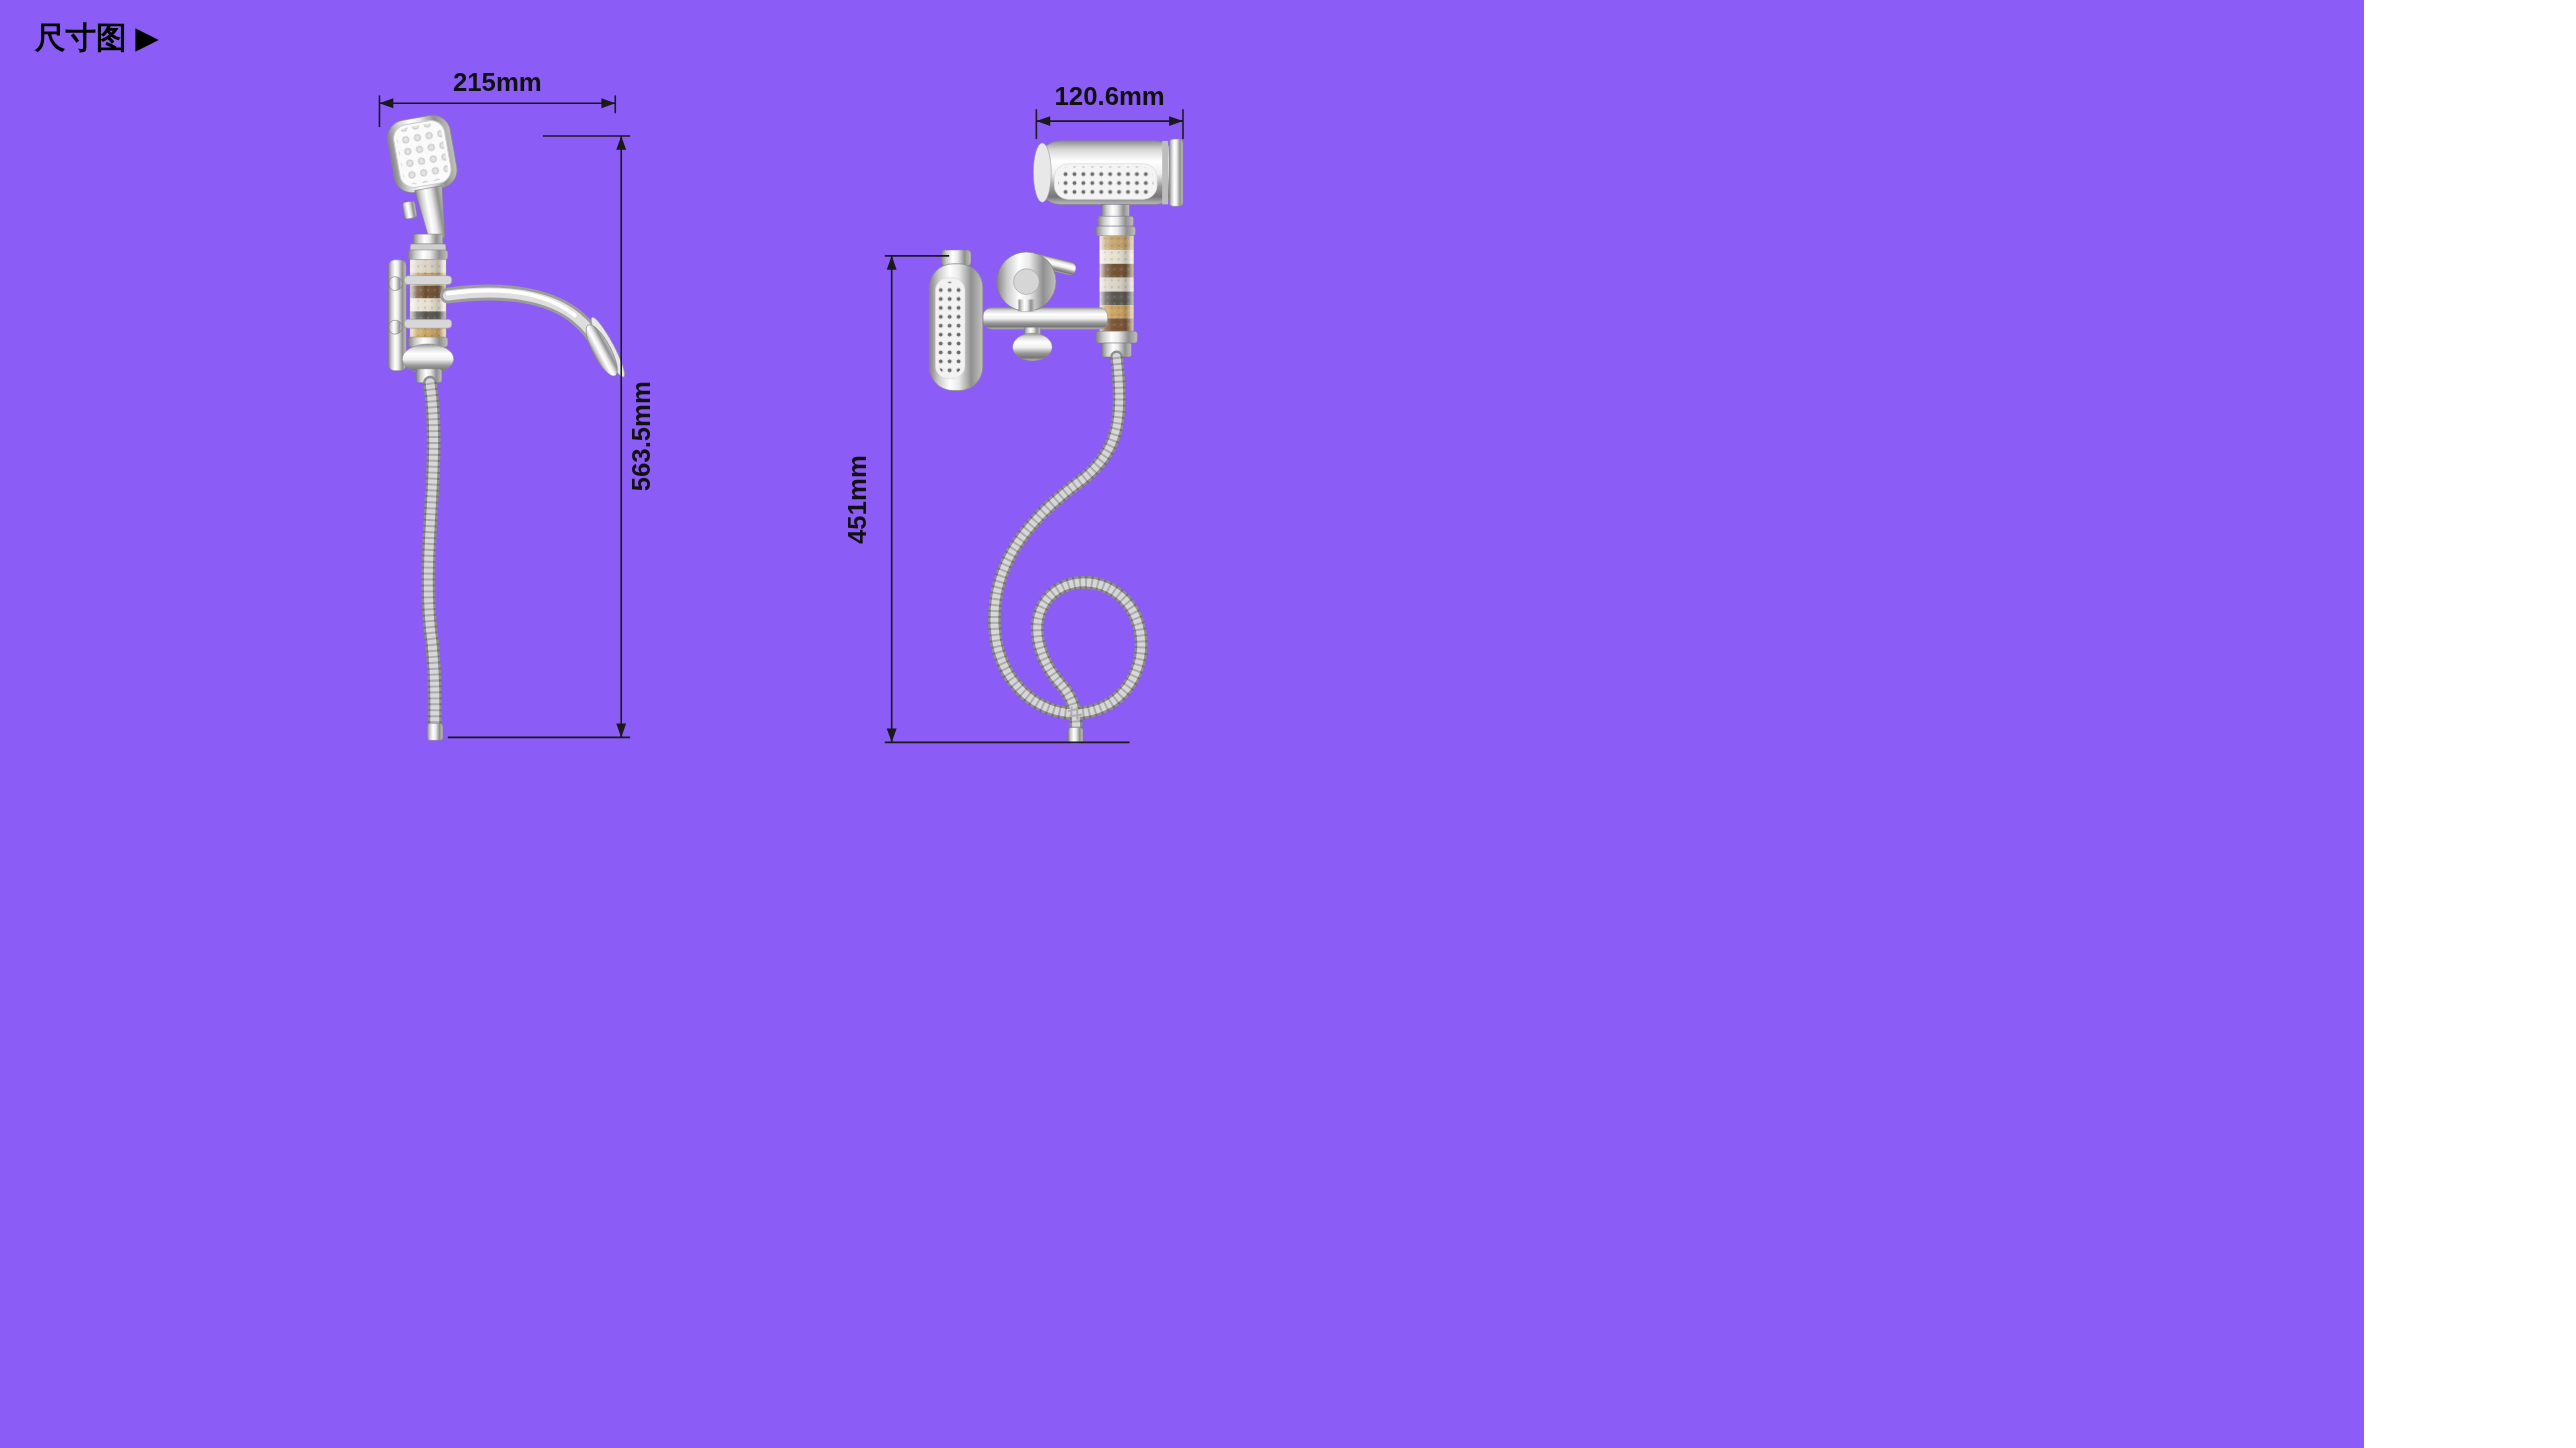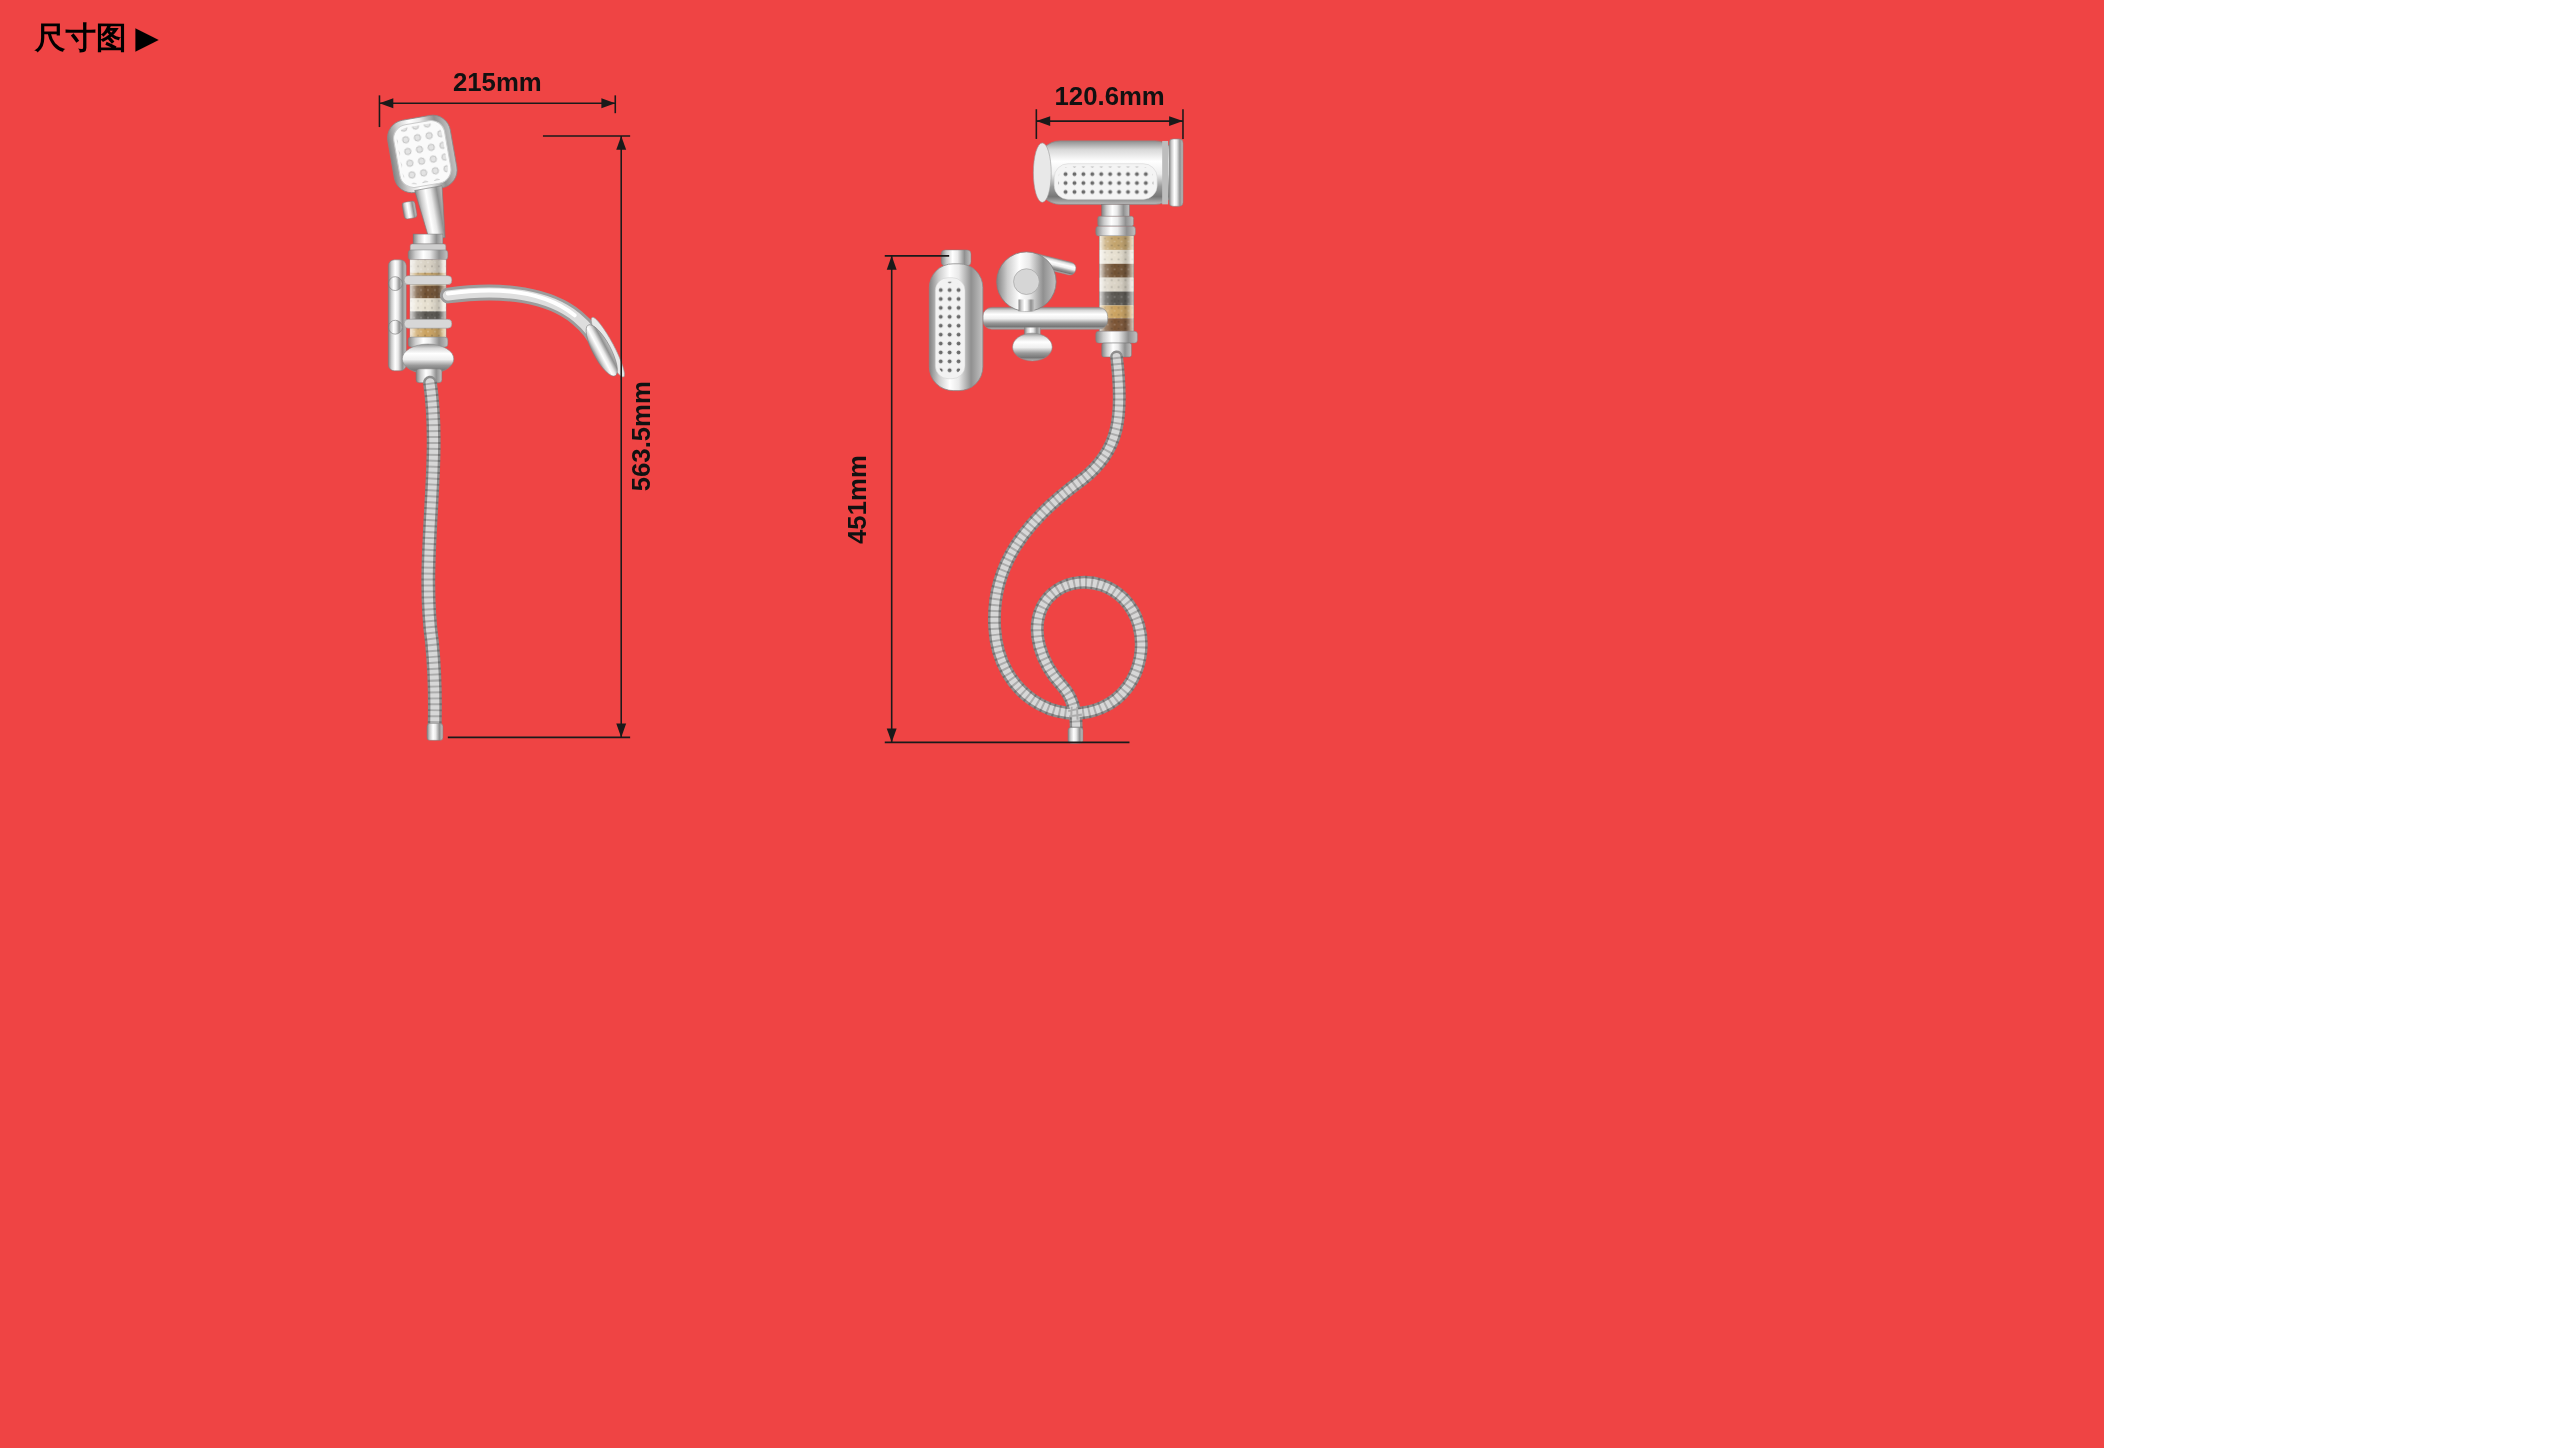--- a/index.html
+++ b/index.html
@@ -1,19 +1,19 @@
 <!DOCTYPE html>
 <html><head>
 <meta charset="utf-8">
 <style>
   html,body{margin:0;padding:0;background:#ffffff;}
   .canvas{
     position:relative;
-    width:2104px;height:1449px;
-    background:#ef4444;
+    width:2364px;height:1449px;
+    background:#8b5cf6;
     font-family:"Liberation Sans","DejaVu Sans",sans-serif;
     overflow:hidden;
   }
   svg{display:block;}
   text{font-family:"Liberation Sans","DejaVu Sans",sans-serif;}
   .dim-label{font-size:26px;font-weight:bold;fill:#111111;}
   .title-label{font-size:31px;font-weight:bold;fill:#000000;}
 </style>
 </head>
 <body>

